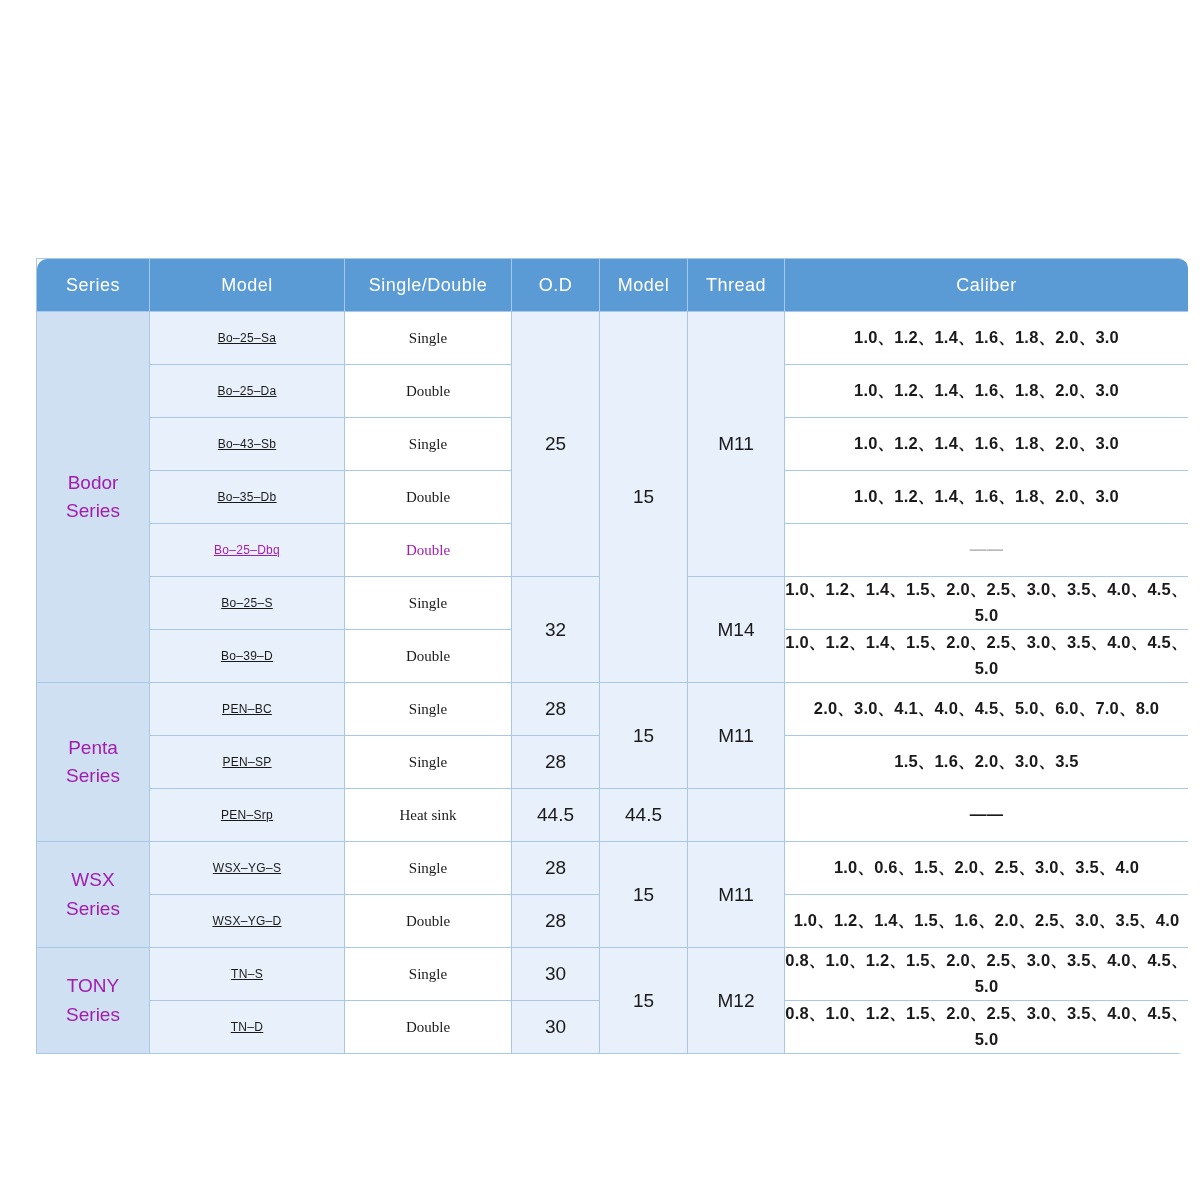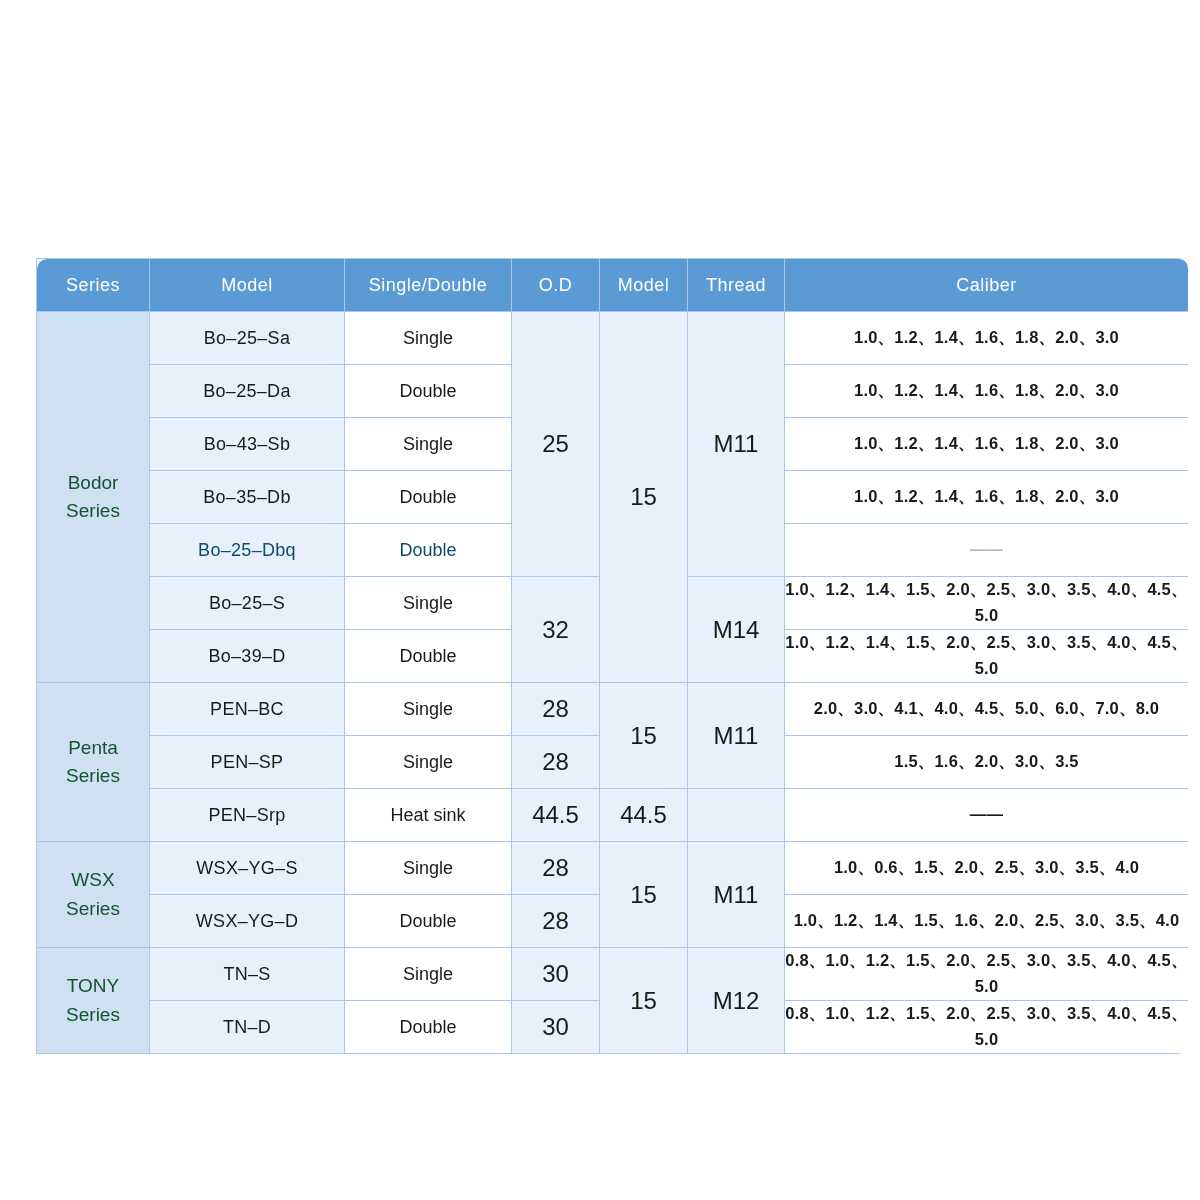--- a/index.html
+++ b/index.html
@@ -48,49 +48,51 @@
     border: 1px solid #5b9bd5;
     letter-spacing: 0.5px;
   }
   thead th:first-child { border-top-left-radius: 10px; }
   thead th:last-child  { border-top-right-radius: 10px; }
 
   td.series {
     background: #cfe0f3;
     font-size: 19px;
     line-height: 1.5;
-    color: #14532d;
+    color: #a21caf;
   }
   td.model {
     background: #e8f1fb;
-    font-size: 18px;
+    font-size: 12px;
     letter-spacing: 0.3px;
+    text-decoration: underline;
   }
   td.sd {
     background: #ffffff;
-    font-size: 18px;
+    font-size: 15px;
+    font-family: Liberation Serif, serif;
   }
   td.od, td.height, td.thread {
     background: #e8f1fb;
-    font-size: 24px;
+    font-size: 19px;
   }
   td.caliber {
     background: #ffffff;
     text-align: left;
     padding: 7px 10px 7px 12px;
     font-size: 16.5px;
     line-height: 1.55;
     letter-spacing: 0.2px;
     font-weight: bold;
   }
   td.caliber.center {
     text-align: center;
     padding-left: 0;
   }
-  tr.dim td.model, tr.dim td.sd { color: #0c4a6e; }
+  tr.dim td.model, tr.dim td.sd { color: #a21caf; }
   tr.dim td.caliber { color: #b9b9b9; }
 
   
   col.c-series  { width: 113px; }
   col.c-model   { width: 195px; }
   col.c-sd      { width: 167px; }
   col.c-od      { width: 88px; }
   col.c-height  { width: 88px; }
   col.c-thread  { width: 97px; }
   col.c-caliber { width: 404px; }

